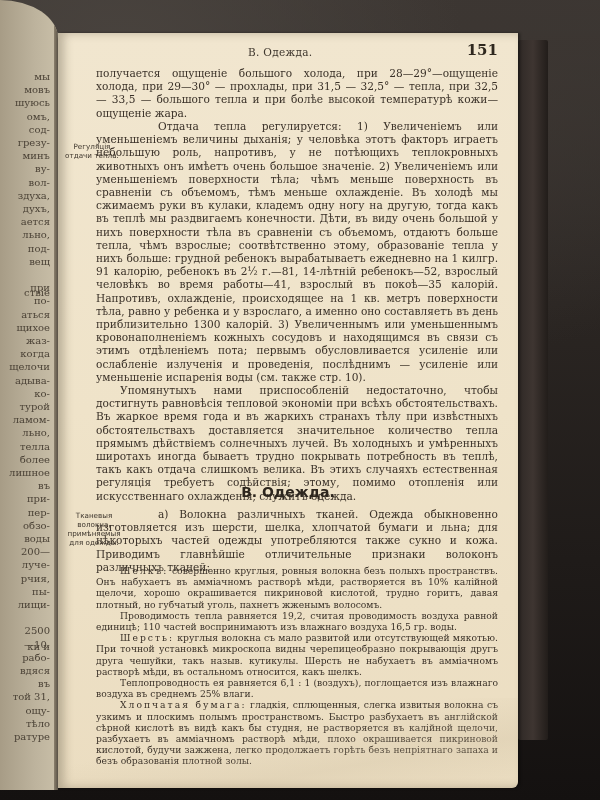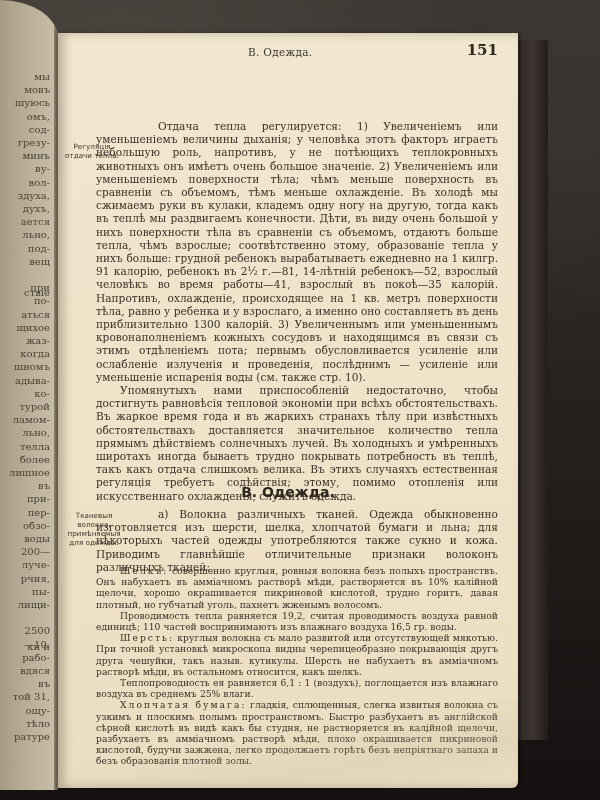--- a/index.html
+++ b/index.html
@@ -104,21 +104,21 @@
       <div class="left-frag" style="top: 230.4px;">льно,</div>
       <div class="left-frag" style="top: 243.6px;">под-</div>
       <div class="left-frag" style="top: 256.8px;">вещ</div>
       <div class="left-frag" style="top: 288px;">ствіе</div>
       <div class="left-frag" style="top: 283.2px;">при</div>
       <div class="left-frag" style="top: 296.4px;">по-</div>
       <div class="left-frag" style="top: 309.6px;">аться</div>
       <div class="left-frag" style="top: 322.8px;">щихое</div>
       <div class="left-frag" style="top: 336px;">жаз-</div>
       <div class="left-frag" style="top: 349.2px;">когда</div>
-      <div class="left-frag" style="top: 362.4px;">шномъ</div>
+      <div class="left-frag" style="top: 362.4px;">щелочи</div>
       <div class="left-frag" style="top: 375.6px;">адыва-</div>
       <div class="left-frag" style="top: 388.8px;">ко-</div>
       <div class="left-frag" style="top: 402px;">турой</div>
       <div class="left-frag" style="top: 415.2px;">ламом-</div>
       <div class="left-frag" style="top: 428.4px;">льно,</div>
       <div class="left-frag" style="top: 441.6px;">телла</div>
       <div class="left-frag" style="top: 454.8px; margin-left: 8px;">более</div>
       <div class="left-frag" style="top: 468px;">лишное</div>
       <div class="left-frag" style="top: 481.2px;">въ</div>
       <div class="left-frag" style="top: 494.4px;">при-</div>
@@ -142,20 +142,23 @@
       <div class="left-frag" style="top: 732px;">ратуре</div>
     </div>
 </div>
 
 <div class="page">
   <div class="header">
     <span class="running-title">В. Одежда.</span>
     <span class="page-number">151</span>
   </div>
 
+  <div class="body-text" style="left:38px; width:402px; top:34px;">
+    <p class="para">получается ощущеніе большого холода, при 28—29°—ощущеніе холода, при 29—30° — прохлады, при 31,5 — 32,5° — тепла, при 32,5 — 33,5 — большого тепла и при болѣе высокой температурѣ кожи—ощущеніе жара.</p>
+  </div>
 
   <div class="margin-note" style="top:109px;">Регуляція отдачи тепла.</div>
 
   <div class="body-text" style="left:38px; width:402px; top:87px;">
     <p class="para bigindent">Отдача тепла регулируется: 1) Увеличеніемъ или уменьшеніемъ величины дыханія; у человѣка этотъ факторъ играетъ небольшую роль, напротивъ, у не потѣющихъ теплокровныхъ животныхъ онъ имѣетъ очень большое значеніе. 2) Увеличеніемъ или уменьшеніемъ поверхности тѣла; чѣмъ меньше поверхность въ сравненіи съ объемомъ, тѣмъ меньше охлажденіе. Въ холодѣ мы сжимаемъ руки въ кулаки, кладемъ одну ногу на другую, тогда какъ въ теплѣ мы раздвигаемъ конечности. Дѣти, въ виду очень большой у нихъ поверхности тѣла въ сравненіи съ объемомъ, отдаютъ больше тепла, чѣмъ взрослые; соотвѣтственно этому, образованіе тепла у нихъ больше: грудной ребенокъ вырабатываетъ ежедневно на 1 килгр. 91 калорію, ребенокъ въ 2½ г.—81, 14-лѣтній ребенокъ—52, взрослый человѣкъ во время работы—41, взрослый въ покоѣ—35 калорій. Напротивъ, охлажденіе, происходящее на 1 кв. метръ поверхности тѣла, равно у ребенка и у взрослаго, а именно оно составляетъ въ день приблизительно 1300 калорій. 3) Увеличеннымъ или уменьшеннымъ кровонаполненіемъ кожныхъ сосудовъ и находящимся въ связи съ этимъ отдѣленіемъ пота; первымъ обусловливается усиленіе или ослабленіе излученія и проведенія, послѣднимъ — усиленіе или уменьшеніе испаренія воды (см. также стр. 10).</p>
     <p class="para indent">Упомянутыхъ нами приспособленій недостаточно, чтобы достигнуть равновѣсія тепловой экономіи при всѣхъ обстоятельствахъ. Въ жаркое время года и въ жаркихъ странахъ тѣлу при извѣстныхъ обстоятельствахъ доставляется значительное количество тепла прямымъ дѣйствіемъ солнечныхъ лучей. Въ холодныхъ и умѣренныхъ широтахъ иногда бываетъ трудно покрывать потребность въ теплѣ, такъ какъ отдача слишкомъ велика. Въ этихъ случаяхъ естественная регуляція требуетъ содѣйствія; этому, помимо отопленія или искусственнаго охлажденія, служитъ одежда.</p>
   </div>
 
   <div class="section-heading" style="top:451px;">В. Одежда.</div>
 

